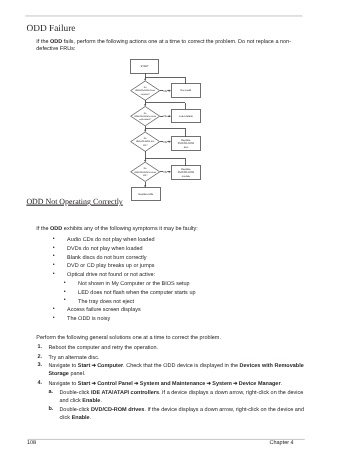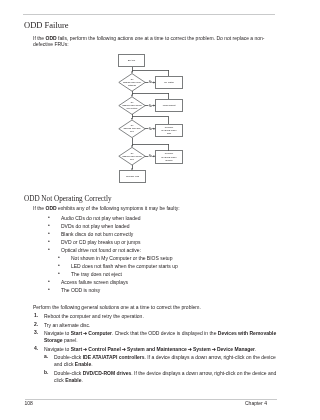--- a/index.html
+++ b/index.html
@@ -90,21 +90,21 @@
 <text x="169.00" y="157.55" font-size="2.3">DVD/CD-ROM</text>
 <text x="169.00" y="160.65" font-size="2.3">module</text>
 <text x="132.50" y="177.35" font-size="2.3">Replace M/B</text>
 <text x="150.35" y="83.30" font-size="2.6" stroke="#ffffff" stroke-width="1.0" paint-order="stroke">No</text>
 <text x="150.35" y="106.50" font-size="2.6" stroke="#ffffff" stroke-width="1.0" paint-order="stroke">No</text>
 <text x="150.35" y="129.70" font-size="2.6" stroke="#ffffff" stroke-width="1.0" paint-order="stroke">No</text>
 <text x="150.35" y="157.10" font-size="2.6" stroke="#ffffff" stroke-width="1.0" paint-order="stroke">No</text>
 </g>
 </svg>
 
-  <h2 class="h-sec" style="top:195px;font-size:7.2px;">ODD Not Operating Correctly</h2>
+  <h2 class="h-sec" style="top:179px;font-size:7.2px;text-decoration:underline;">ODD Not Operating Correctly</h2>
 
   <div class="body-txt" style="left:33px;top:204.9px;width:233px;"><span>If the </span><b>ODD</b><span> exhibits any of the following symptoms it may be faulty:</span></div>
 
   <div class="bdot" style="left:48px;top:215.0px;">•</div>
   <div class="li" style="left:61px;top:215.0px;width:207px;">Audio CDs do not play when loaded</div>
   <div class="bdot" style="left:48px;top:223.0px;">•</div>
   <div class="li" style="left:61px;top:223.0px;width:207px;">DVDs do not play when loaded</div>
   <div class="bdot" style="left:48px;top:231.0px;">•</div>
   <div class="li" style="left:61px;top:231.0px;width:207px;">Blank discs do not burn correctly</div>
   <div class="bdot" style="left:48px;top:239.0px;">•</div>

